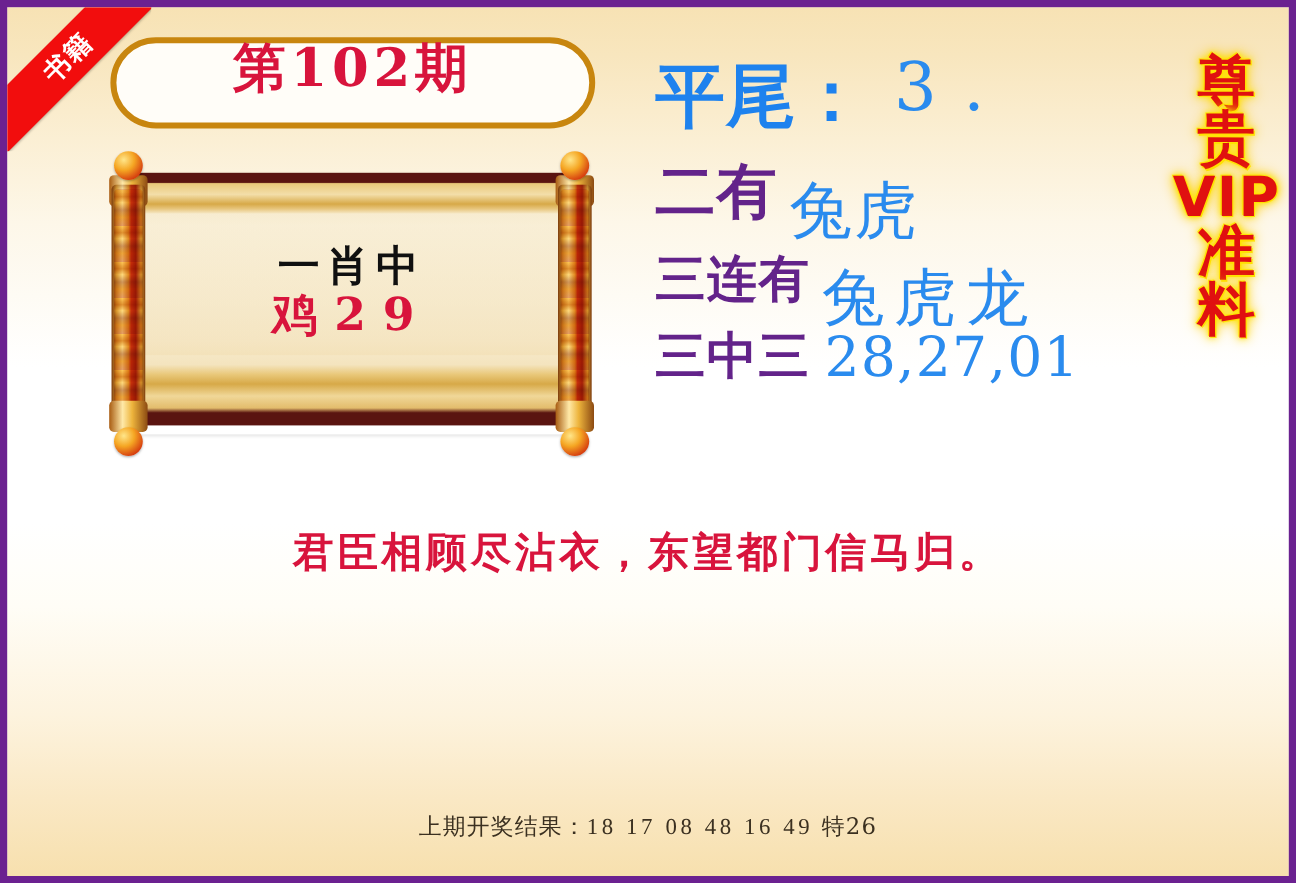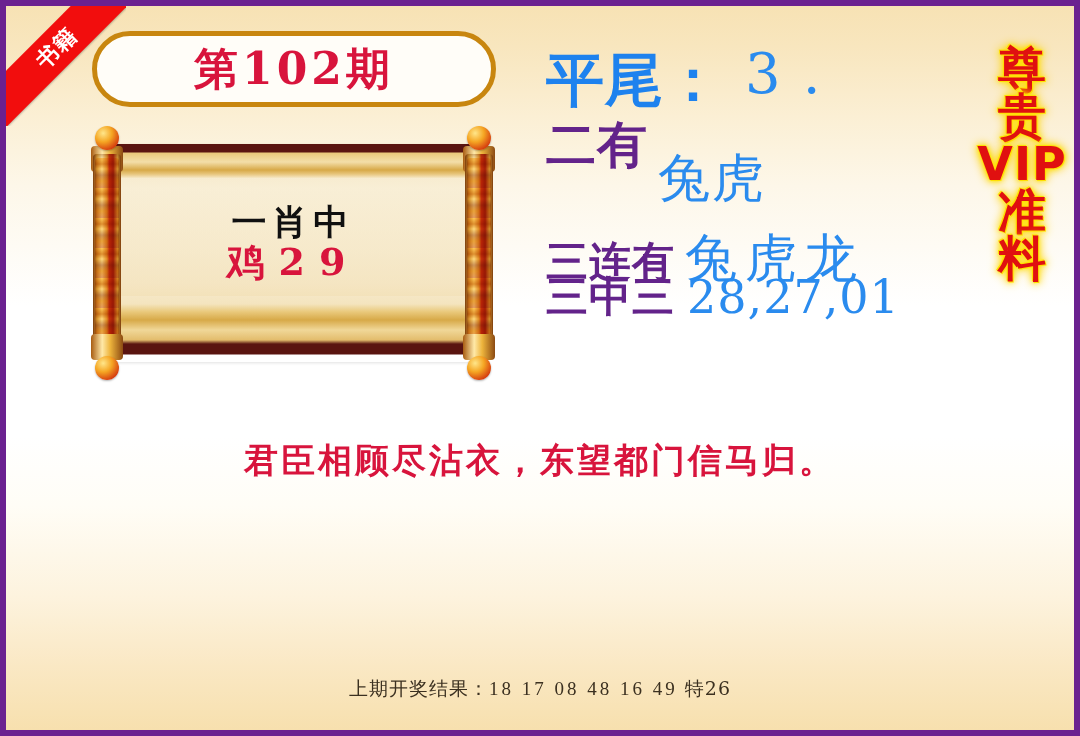--- a/index.html
+++ b/index.html
@@ -28,21 +28,21 @@
   }
   .ribbon span{
     color:#fff;font-size:22px;font-weight:bold;letter-spacing:2px;
     font-family:"DejaVu Sans","Liberation Sans",sans-serif;
   }
 
   
   .title-pill{
     position:absolute;left:86px;top:25px;width:404px;height:76px;
     background:#FFFDF8;border:5px solid #C8860F;border-radius:42px;
-    display:flex;align-items:center;justify-content:center;z-index:30;
+    display:flex;justify-content:center;z-index:30;
     box-sizing:border-box;
   }
   .title-pill .t{
     color:#D8143C;font-size:44px;font-weight:bold;letter-spacing:4px;
     font-family:"DejaVu Serif","Liberation Serif",serif;
     line-height:1;
   }
 
   
   .scroll{position:absolute;left:72px;top:122px;width:430px;height:250px;z-index:20;}
@@ -136,22 +136,22 @@
     color:#2A8BEE;font-size:52px;font-weight:normal;
     font-family:"DejaVu Serif","Liberation Serif",serif;
     line-height:1;margin-left:10px;letter-spacing:2px;margin-top:32px;
   }
   .val-blue.sp{letter-spacing:8px;}
   .val-num{
     color:#2A8BEE;font-size:46px;
     font-family:"DejaVu Serif","Liberation Serif",serif;
     line-height:1;margin-left:12px;letter-spacing:1px;
   }
-  .r2{height:80px;align-items:flex-start;}
-  .r3{height:66px;}
+  .r2{height:80px;align-items:center;}
+  .r3{height:66px;align-items:center;}
   .r4{height:62px;align-items:center;}
 
   
   .vip{
     position:absolute;right:12px;top:40px;width:80px;z-index:35;
     display:flex;flex-direction:column;align-items:center;
     color:#E01010;font-weight:bold;
     text-shadow:
       0 0 4px #FFE600, 0 0 8px #FFE600, 0 0 12px #FFC400,
       1px 1px 0 #FFE600, -1px -1px 0 #FFE600;

